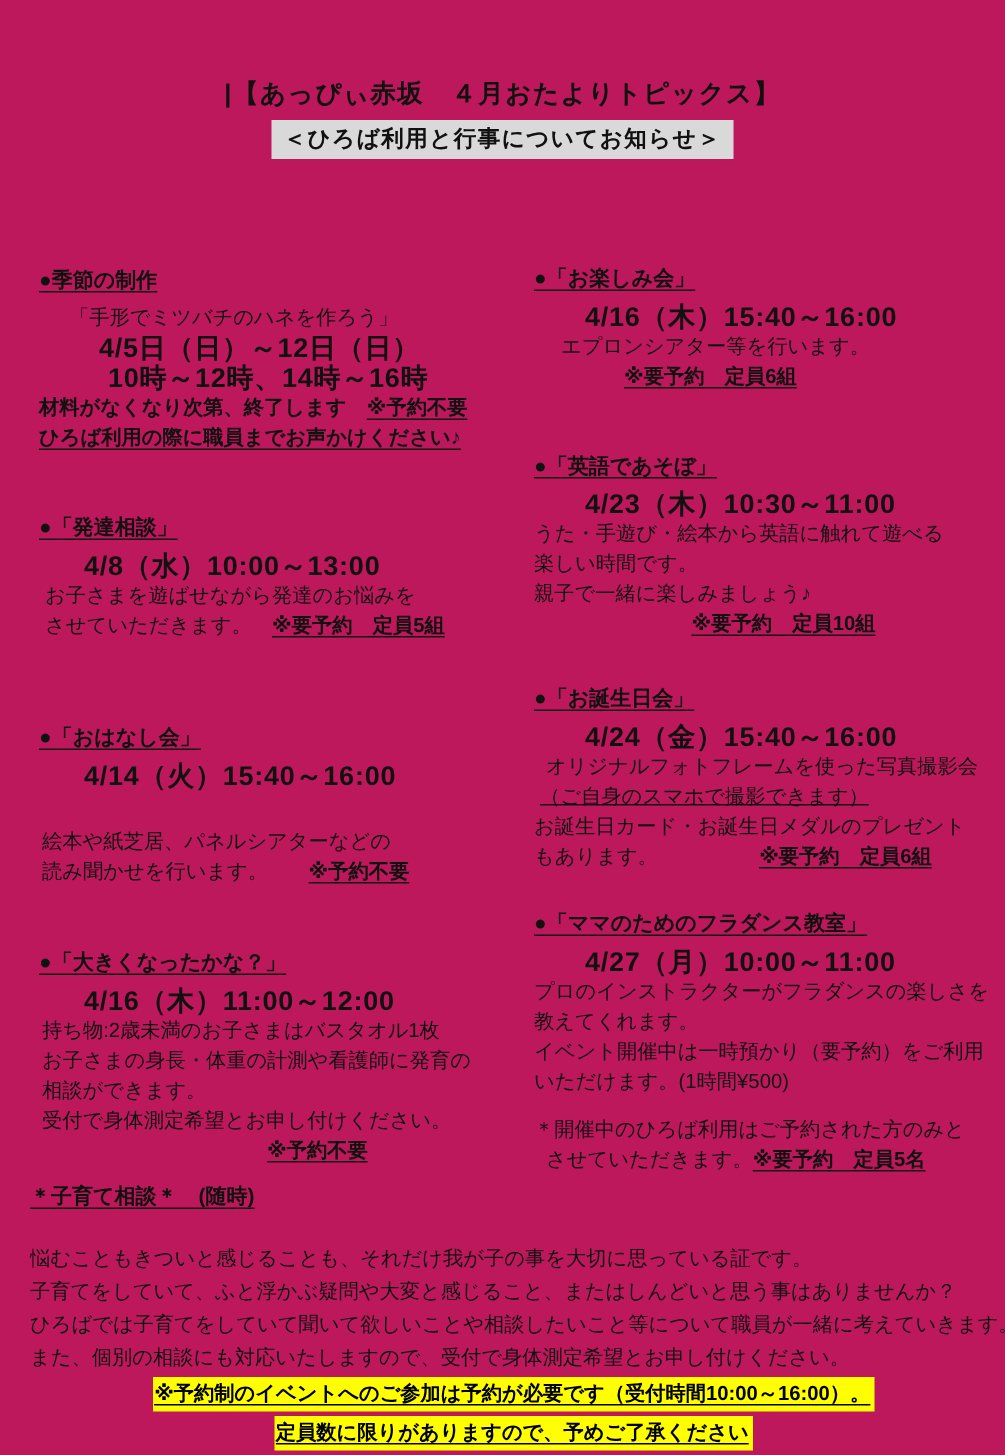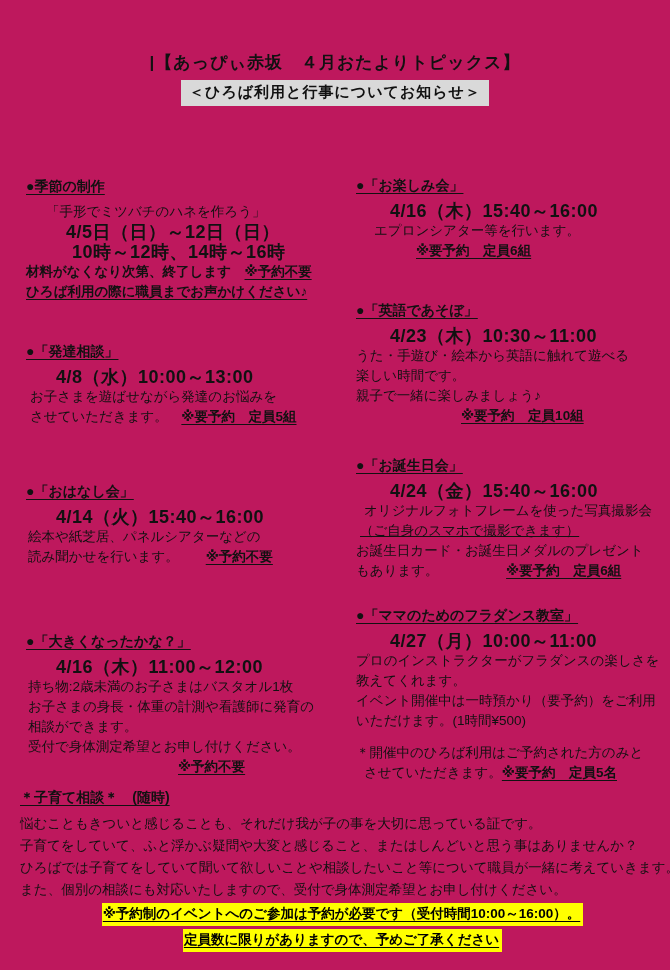--- a/index.html
+++ b/index.html
@@ -39,21 +39,21 @@
   #sec-ohanashi   { left: 26px;  top: 481px; width: 322px; }
   #sec-ookiku     { left: 26px;  top: 631px; width: 322px; }
   #sec-otanoshimi { left: 356px; top: 175px; width: 304px; }
   #sec-eigo       { left: 356px; top: 300px; width: 304px; }
   #sec-otanjobi   { left: 356px; top: 455px; width: 304px; }
   #sec-hula       { left: 356px; top: 605px; width: 304px; }
 
   .footer { position: absolute; left: 20px; top: 787px; width: 645px; font-size: 13.5px; line-height: 20px; }
   .footer-heading {
     font-weight: bold; font-size: 14px; text-decoration: underline;
-    text-underline-offset: 3px; margin-bottom: 7px; white-space: nowrap;
+    text-underline-offset: 3px; margin-bottom: 22px; white-space: nowrap;
   }
   .footer-para { margin: 0 0 2px 0; white-space: nowrap; }
   .hl-line { margin-top: 3px; white-space: nowrap; text-align: center; }
   .hl-text {
     display: inline-block; background: var(--hl); color: #000;
     font-weight: bold; text-decoration: underline; text-underline-offset: 3px;
     padding: 1px 3px 2px 1px;
   }
 </style>
 </head>
@@ -77,21 +77,21 @@
     </div>
   <div class="sec" id="sec-hattatsu">
       <div class="sec-title">●「発達相談」</div>
       <div class="line date" style="padding-left: 30px;"><span class="run">4/8（水）10:00～13:00</span></div>
       <div class="line" style="padding-left: 4px;"><span class="run">お子さまを遊ばせながら発達のお悩みを</span></div>
       <div class="line" style="padding-left: 4px;"><span class="run">させていただきます。　</span><span class="run b u">※要予約　定員5組</span></div>
     </div>
   <div class="sec" id="sec-ohanashi">
       <div class="sec-title">●「おはなし会」</div>
       <div class="line date" style="padding-left: 30px;"><span class="run">4/14（火）15:40～16:00</span></div>
-      <div class="line" style="padding-left: 2px;"><span class="run">絵本や紙芝居、パネルシアターなどの</span></div>
+      <div class="line" style="padding-left: 2px; margin-top: 24px;"><span class="run">絵本や紙芝居、パネルシアターなどの</span></div>
       <div class="line" style="padding-left: 2px;"><span class="run">読み聞かせを行います。　　</span><span class="run b u">※予約不要</span></div>
     </div>
   <div class="sec" id="sec-ookiku">
       <div class="sec-title">●「大きくなったかな？」</div>
       <div class="line date" style="padding-left: 30px;"><span class="run">4/16（木）11:00～12:00</span></div>
       <div class="line" style="padding-left: 2px;"><span class="run">持ち物:2歳未満のお子さまはバスタオル1枚</span></div>
       <div class="line" style="padding-left: 2px;"><span class="run">お子さまの身長・体重の計測や看護師に発育の</span></div>
       <div class="line" style="padding-left: 2px;"><span class="run">相談ができます。</span></div>
       <div class="line" style="padding-left: 2px;"><span class="run">受付で身体測定希望とお申し付けください。</span></div>
       <div class="line" style="padding-left: 152px;"><span class="run b u">※予約不要</span></div>

